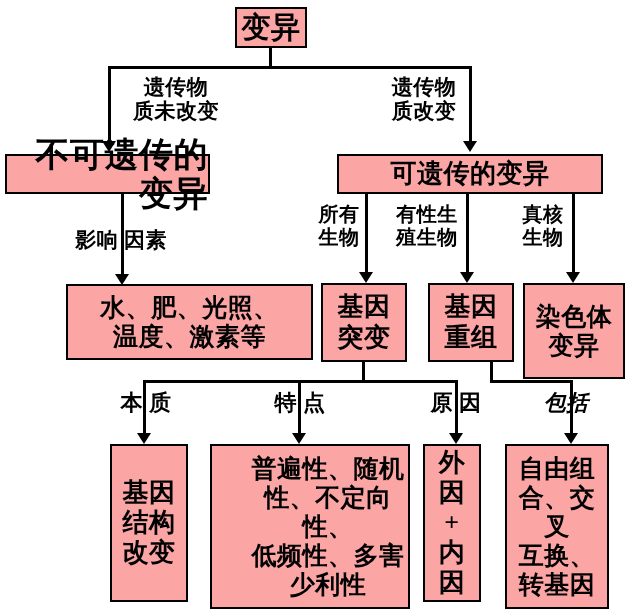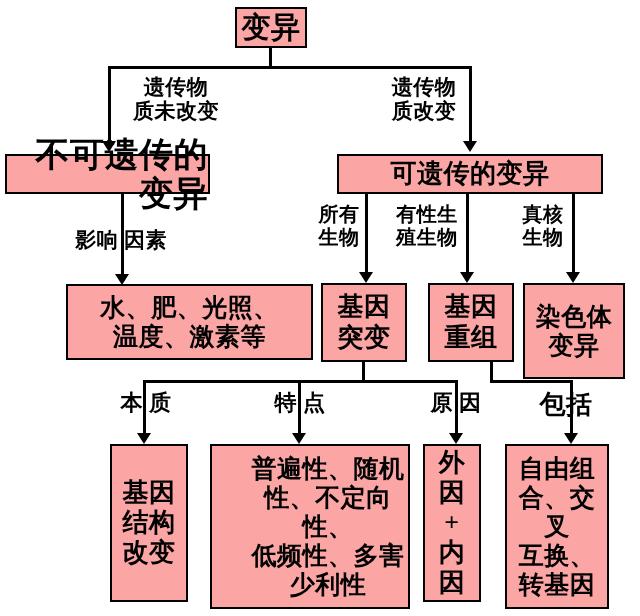--- a/index.html
+++ b/index.html
@@ -137,21 +137,21 @@
   <div class="arrowhead" style="left:449px; top:433px;"></div>
 
   <div class="vline" style="left:490px; top:362px; height:20px;"></div>
   <div class="hline" style="left:490px; top:380px; width:83px;"></div>
   <div class="vline" style="left:570px; top:380px; height:56px;"></div>
   <div class="arrowhead" style="left:564px; top:433px;"></div>
 
   <div class="label" style="left:108px; top:390px; width:76px; font-size:22px;">本 质</div>
   <div class="label" style="left:262px; top:390px; width:76px; font-size:22px;">特 点</div>
   <div class="label" style="left:418px; top:390px; width:76px; font-size:22px;">原 因</div>
-  <div class="label" style="left:528px; top:390px; width:76px; font-size:26px;">包括</div>
+  <div class="label" style="left:528px; top:390px; width:76px; font-size:22px;font-style:italic;">包括</div>
 
   <div class="box" style="left:110px; top:444px; width:78px; height:158px; font-size:26px;">基因
 结构
 改变</div>
 
   <div class="box" style="left:210px; top:444px; width:200px; height:165px; font-size:25px;padding-left:36px;">普遍性、随机
 性、不定向性、
 低频性、多害
 少利性</div>
 

